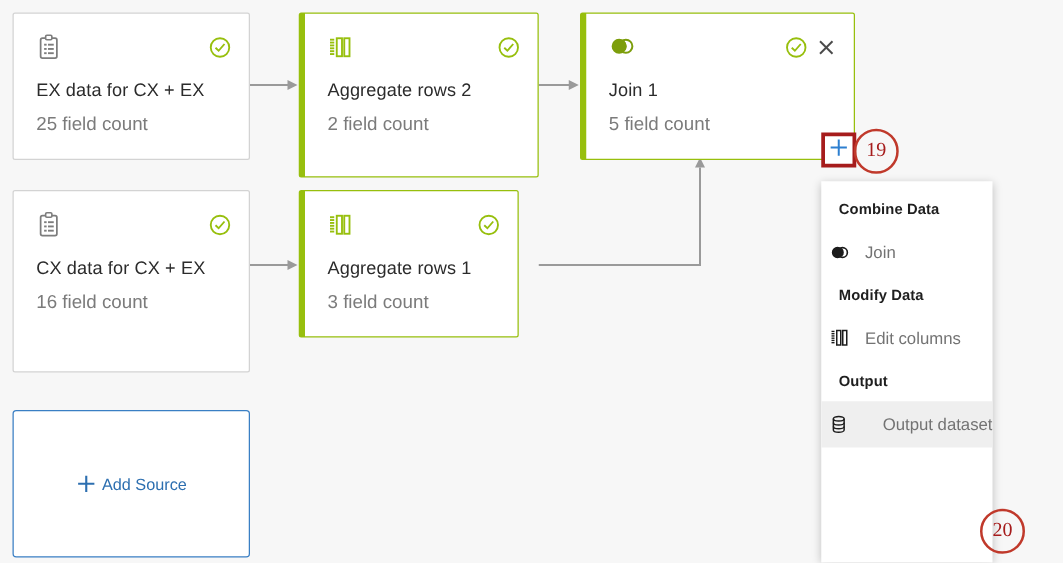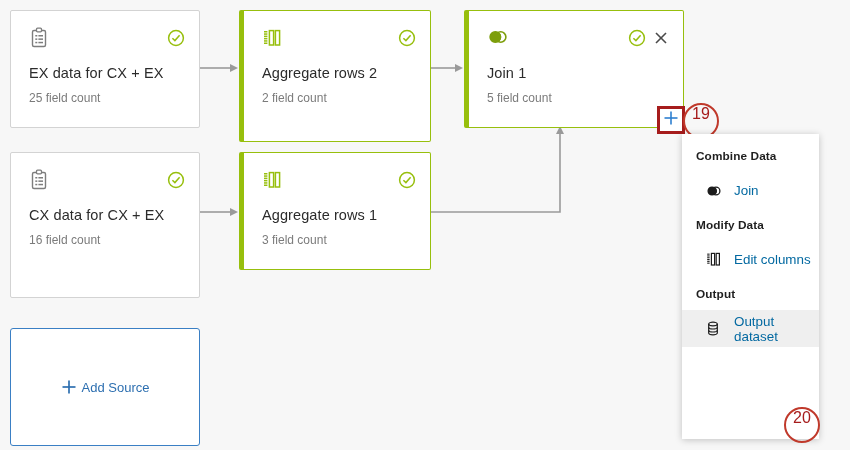--- a/index.html
+++ b/index.html
@@ -55,21 +55,21 @@
     top: 54px;
     font-size: 14.5px;
     color: #2b2b2b;
     letter-spacing: .1px;
     white-space: nowrap;
   }
   .node-sub {
     position: absolute;
     left: 18px;
     top: 80px;
-    font-size: 12px;
+    font-size: 15px;
     color: #7b7b7b;
     white-space: nowrap;
   }
   .icon-left {
     position: absolute;
     left: 0;
     top: 0;
   }
   .icon-right {
     position: absolute;
@@ -119,24 +119,24 @@
     position: absolute;
     border: 3px solid #a61c1c;
     box-sizing: border-box;
     pointer-events: none;
   }
   .anno-badge {
     position: absolute;
     border: 2.5px solid #c0392b;
     border-radius: 50%;
     color: #a61c1c;
-    font-family: Liberation Sans, sans-serif;
+    font-family: Liberation Serif, serif;
     font-weight: 400;
     display: flex;
-    align-items: flex-start;
+    align-items: center;
     justify-content: center;
     background: transparent;
     pointer-events: none;
   }
 
   
   .menu {
     position: absolute;
     background: #ffffff;
     box-shadow: 0 1px 7px rgba(0,0,0,0.22);
@@ -149,28 +149,29 @@
     color: #1f1f1f;
     padding: 0 0 0 14px;
     height: 32px;
     line-height: 32px;
     letter-spacing: .1px;
   }
   .menu-item {
     height: 37px;
     display: flex;
     align-items: center;
-    padding-left: 24px;
+    padding-left: 7px;
     font-size: 13.4px;
-    color: #0369a1;
+    color: #737373;
     cursor: pointer;
     box-sizing: border-box;
   }
   .menu-item.hovered {
     background: #efefef;
+    justify-content: space-between;
   }
   .menu-item .mi-icon {
     width: 22px;
     display: flex;
     align-items: center;
     justify-content: flex-start;
     flex: 0 0 22px;
   }
   .menu-item .mi-label {
     margin-left: 6px;
@@ -302,21 +303,21 @@
             <circle cx="9" cy="9" r="7.4" fill="none" stroke="#97bf0d" stroke-width="1.5"></circle>
             <polyline points="5.4,9.2 7.9,11.6 12.6,6.2" fill="none" stroke="#97bf0d" stroke-width="1.5"></polyline>
           </svg>
         </span>
       </span>
     </div>
     <div class="node-title">CX data for CX + EX</div>
     <div class="node-sub">16 field count</div>
   </div>
 
-  <div class="node accent" style="left:239px; top:152px; width:192px; height:118px;text-align:right;">
+  <div class="node accent" style="left:239px; top:152px; width:176px; height:118px;text-align:right;">
     <div class="node-head">
       <span class="icon-left">
         <svg width="22" height="22" viewBox="0 0 22 22">
           <g fill="#97bf0d">
             <rect x="2" y="4" width="3.4" height="1.5"></rect>
             <rect x="2" y="6.3" width="3.4" height="1.5"></rect>
             <rect x="2" y="8.6" width="3.4" height="1.5"></rect>
             <rect x="2" y="10.9" width="3.4" height="1.5"></rect>
             <rect x="2" y="13.2" width="3.4" height="1.5"></rect>
             <rect x="2" y="15.5" width="3.4" height="1.5"></rect>
@@ -354,21 +355,21 @@
         <line x1="8" y1="1.5" x2="8" y2="14.5" stroke="#2d7fd0" stroke-width="1.6"></line>
         <line x1="1.5" y1="8" x2="14.5" y2="8" stroke="#2d7fd0" stroke-width="1.6"></line>
       </svg>
     </span>
   </div>
   <div class="anno-box" style="left:657px; top:106px; width:28px; height:28px;"></div>
   <div class="anno-badge" style="left:683px; top:103px; width:32px; height:32px; font-size:16px;">
     <span>19</span>
   </div>
 
-  <div class="menu" style="left:657px; top:134px; width:137px; height:305px;margin-left:25px;">
+  <div class="menu" style="left:657px; top:145px; width:137px; height:305px;">
 
     <div class="menu-spacer"></div>
 
     <div class="menu-group">Combine Data</div>
 
     <div class="menu-item">
       <span class="mi-icon">
         <svg width="16" height="14" viewBox="0 0 16 14">
           <circle cx="6" cy="7" r="3.9" fill="none" stroke="#1c1c1c" stroke-width="1.3"></circle>
           <circle cx="10" cy="7" r="3.9" fill="none" stroke="#1c1c1c" stroke-width="1.3"></circle>

